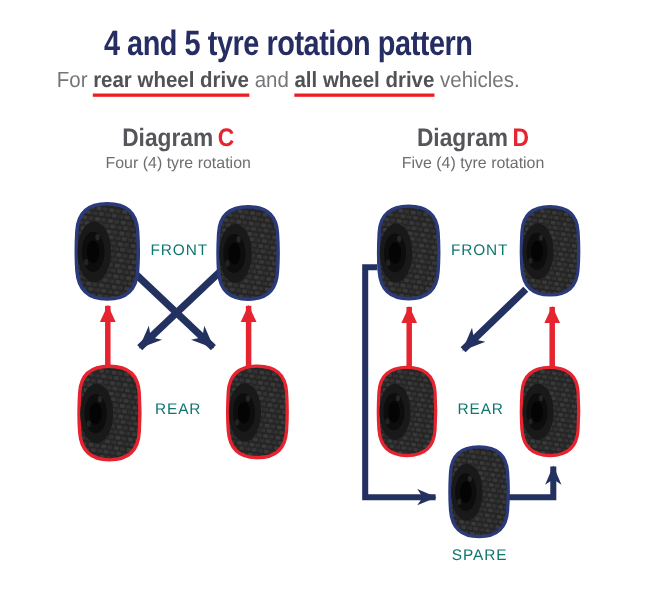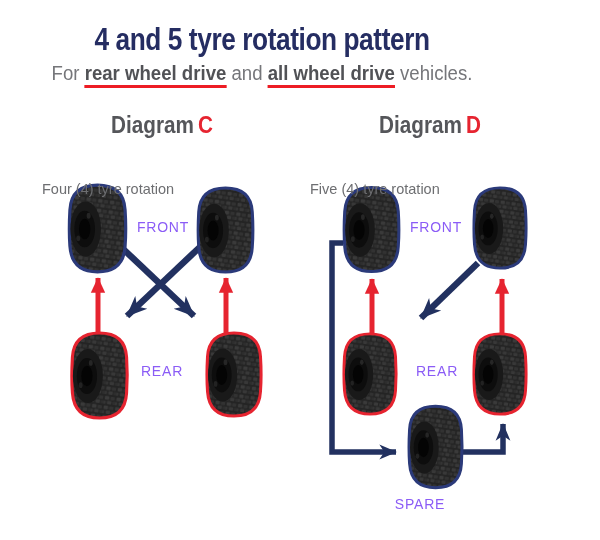--- a/index.html
+++ b/index.html
@@ -25,27 +25,27 @@
     font-weight:bold;color:#515256;
     border-bottom:3px solid #ED1C24;padding-bottom:1px;
   }
   .diag-heading{
     top:112px;width:240px;text-align:center;
     font-size:23px;font-weight:bold;color:#55565A;line-height:1.2;
     transform:scaleX(0.9);transform-origin:center;white-space:nowrap;
   }
   .diag-heading .letter{color:#E62430;margin-left:0.2em;}
   .diag-sub{
-    top:141px;width:240px;text-align:left;
-    font-size:14.5px;color:#6D6E71;line-height:1.2;white-space:nowrap;margin-top:40px;
+    top:141px;width:240px;text-align:center;
+    font-size:14.5px;color:#6D6E71;line-height:1.2;white-space:nowrap;
   }
   .c-col{left:42px;}
   .d-col{left:310px;}
   .tyre-label{
-    font-size:14px;color:#8b5cf6;letter-spacing:0.8px;
+    font-size:14px;color:#0f766e;letter-spacing:0.8px;
     transform:translateX(-50%);white-space:nowrap;line-height:1.2;
   }
   svg.graphics{position:absolute;left:0;top:0;width:600px;height:540px;}
   .red-arrow{stroke:#E62430;stroke-width:5;fill:none;}
   .navy-arrow{stroke:#223160;stroke-width:6.5;fill:none;}
   .navy-path{stroke:#223160;stroke-width:5.5;fill:none;stroke-linejoin:miter;}
   .tyre-blue{color:#2B3A7A;}
   .tyre-red{color:#E62430;}
 </style>
 </head>
@@ -117,13 +117,13 @@
 <div class="abs diag-sub c-col">Four (4) tyre rotation</div>
 
 <div class="abs diag-heading d-col"><span>Diagram</span><span class="letter">D</span></div>
 <div class="abs diag-sub d-col">Five (4) tyre rotation</div>
 
 <div class="abs tyre-label" style="left:163px;top:219px;">FRONT</div>
 <div class="abs tyre-label" style="left:162px;top:363px;">REAR</div>
 
 <div class="abs tyre-label" style="left:436px;top:219px;">FRONT</div>
 <div class="abs tyre-label" style="left:437px;top:363px;">REAR</div>
-<div class="abs tyre-label" style="left:420px;top:496px;">SPARE</div>
+<div class="abs tyre-label" style="left:436px;top:496px;">SPARE</div>
 
 </body></html>

